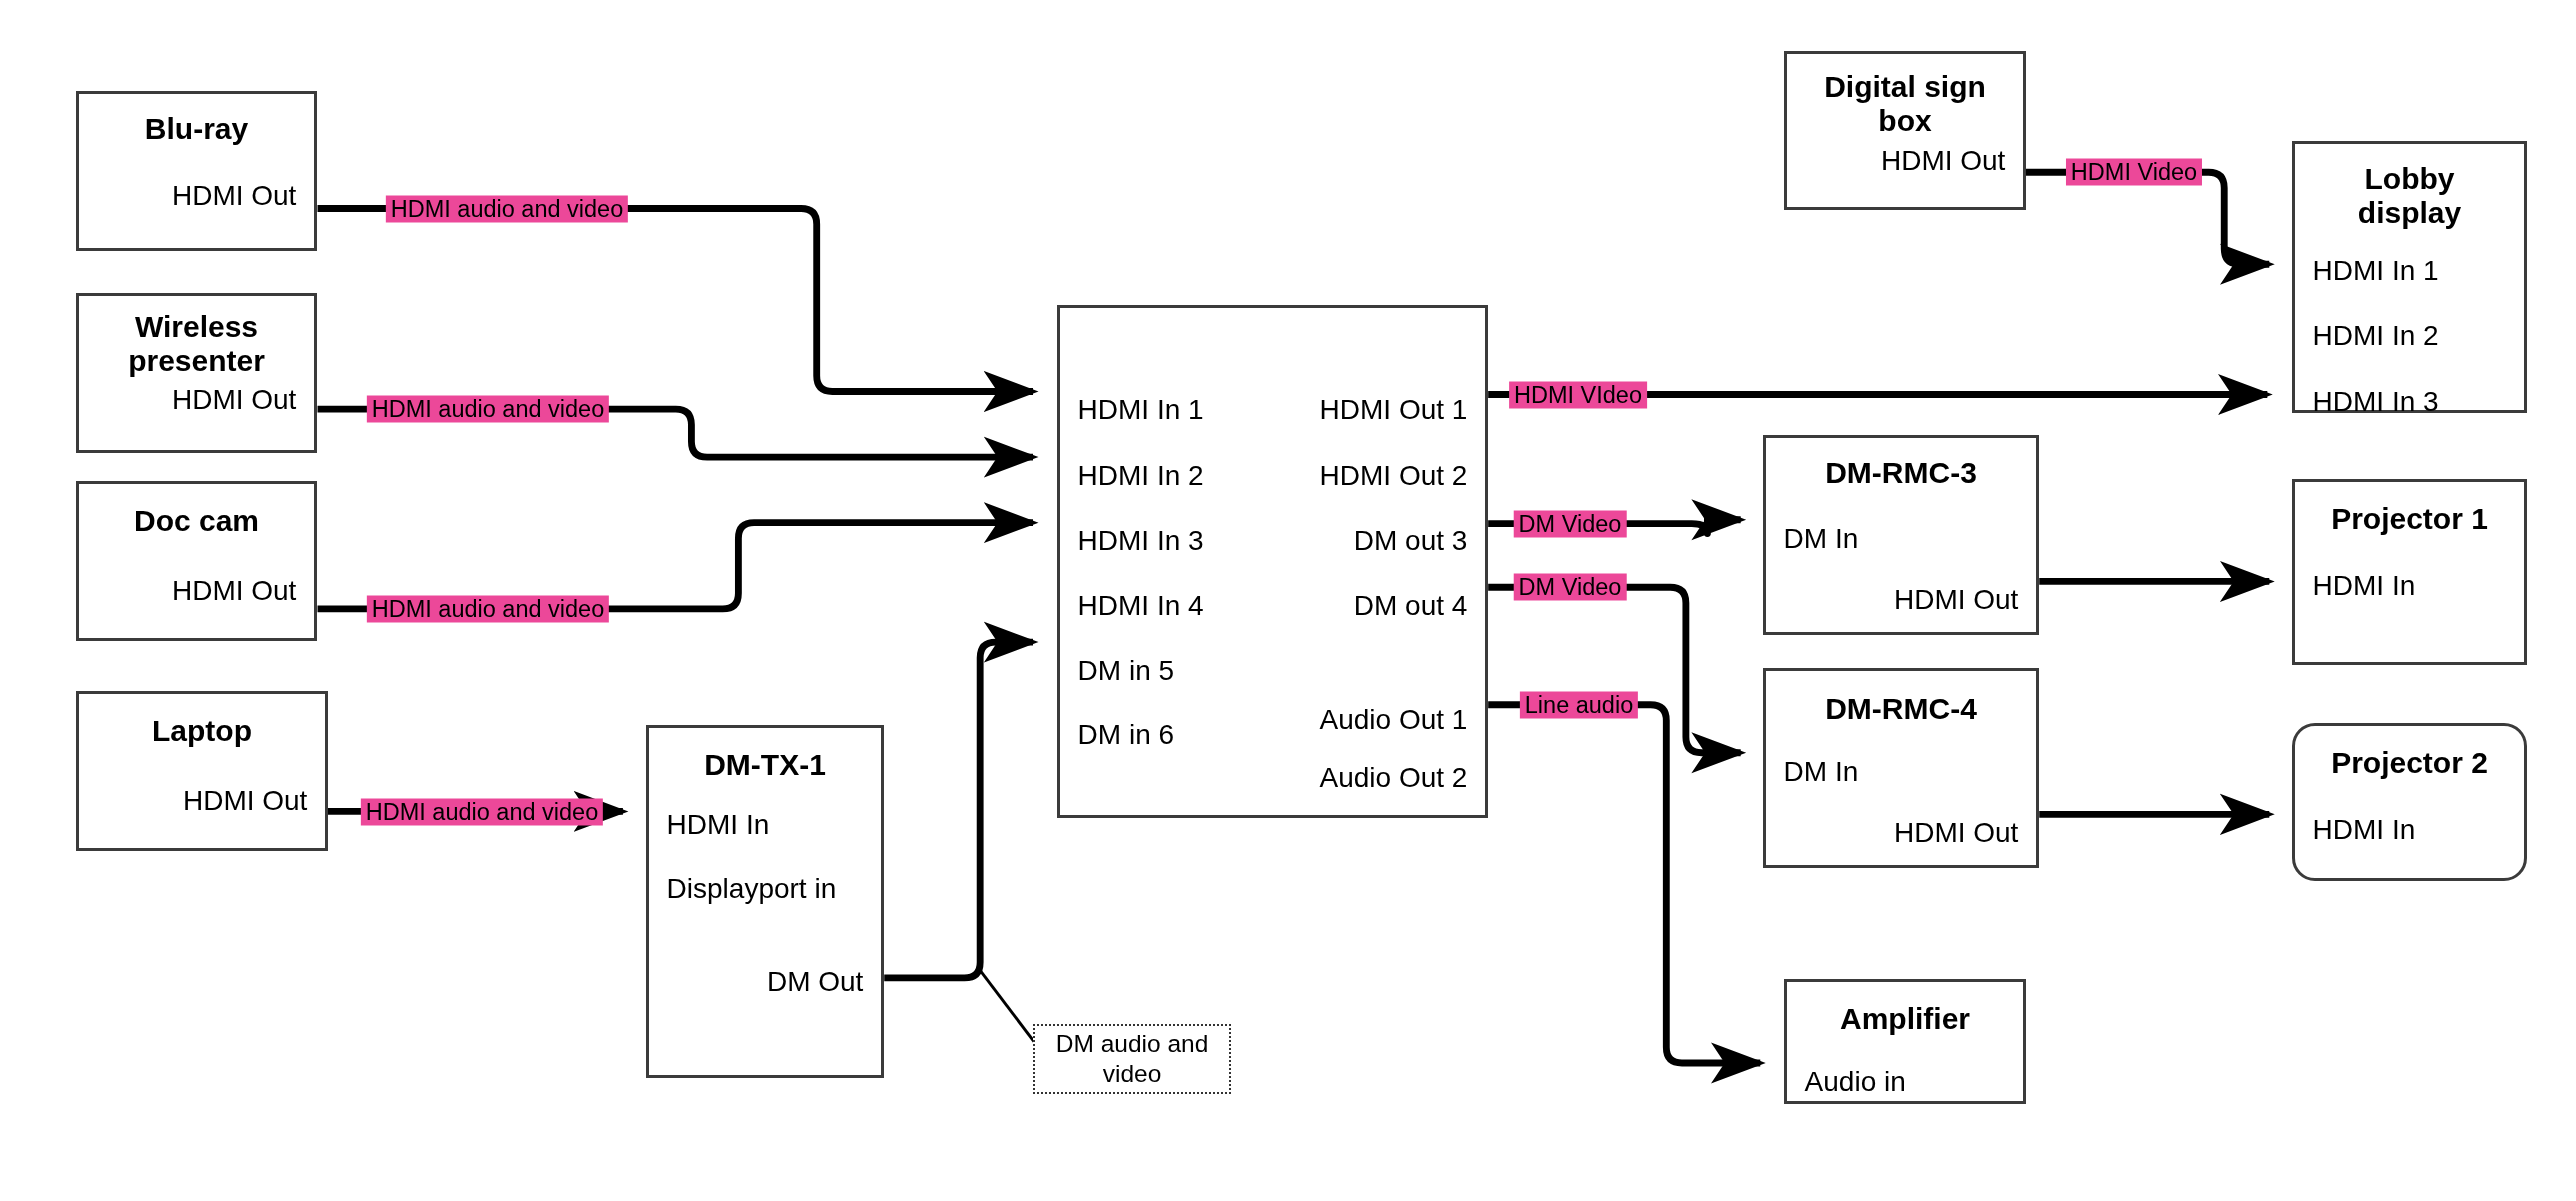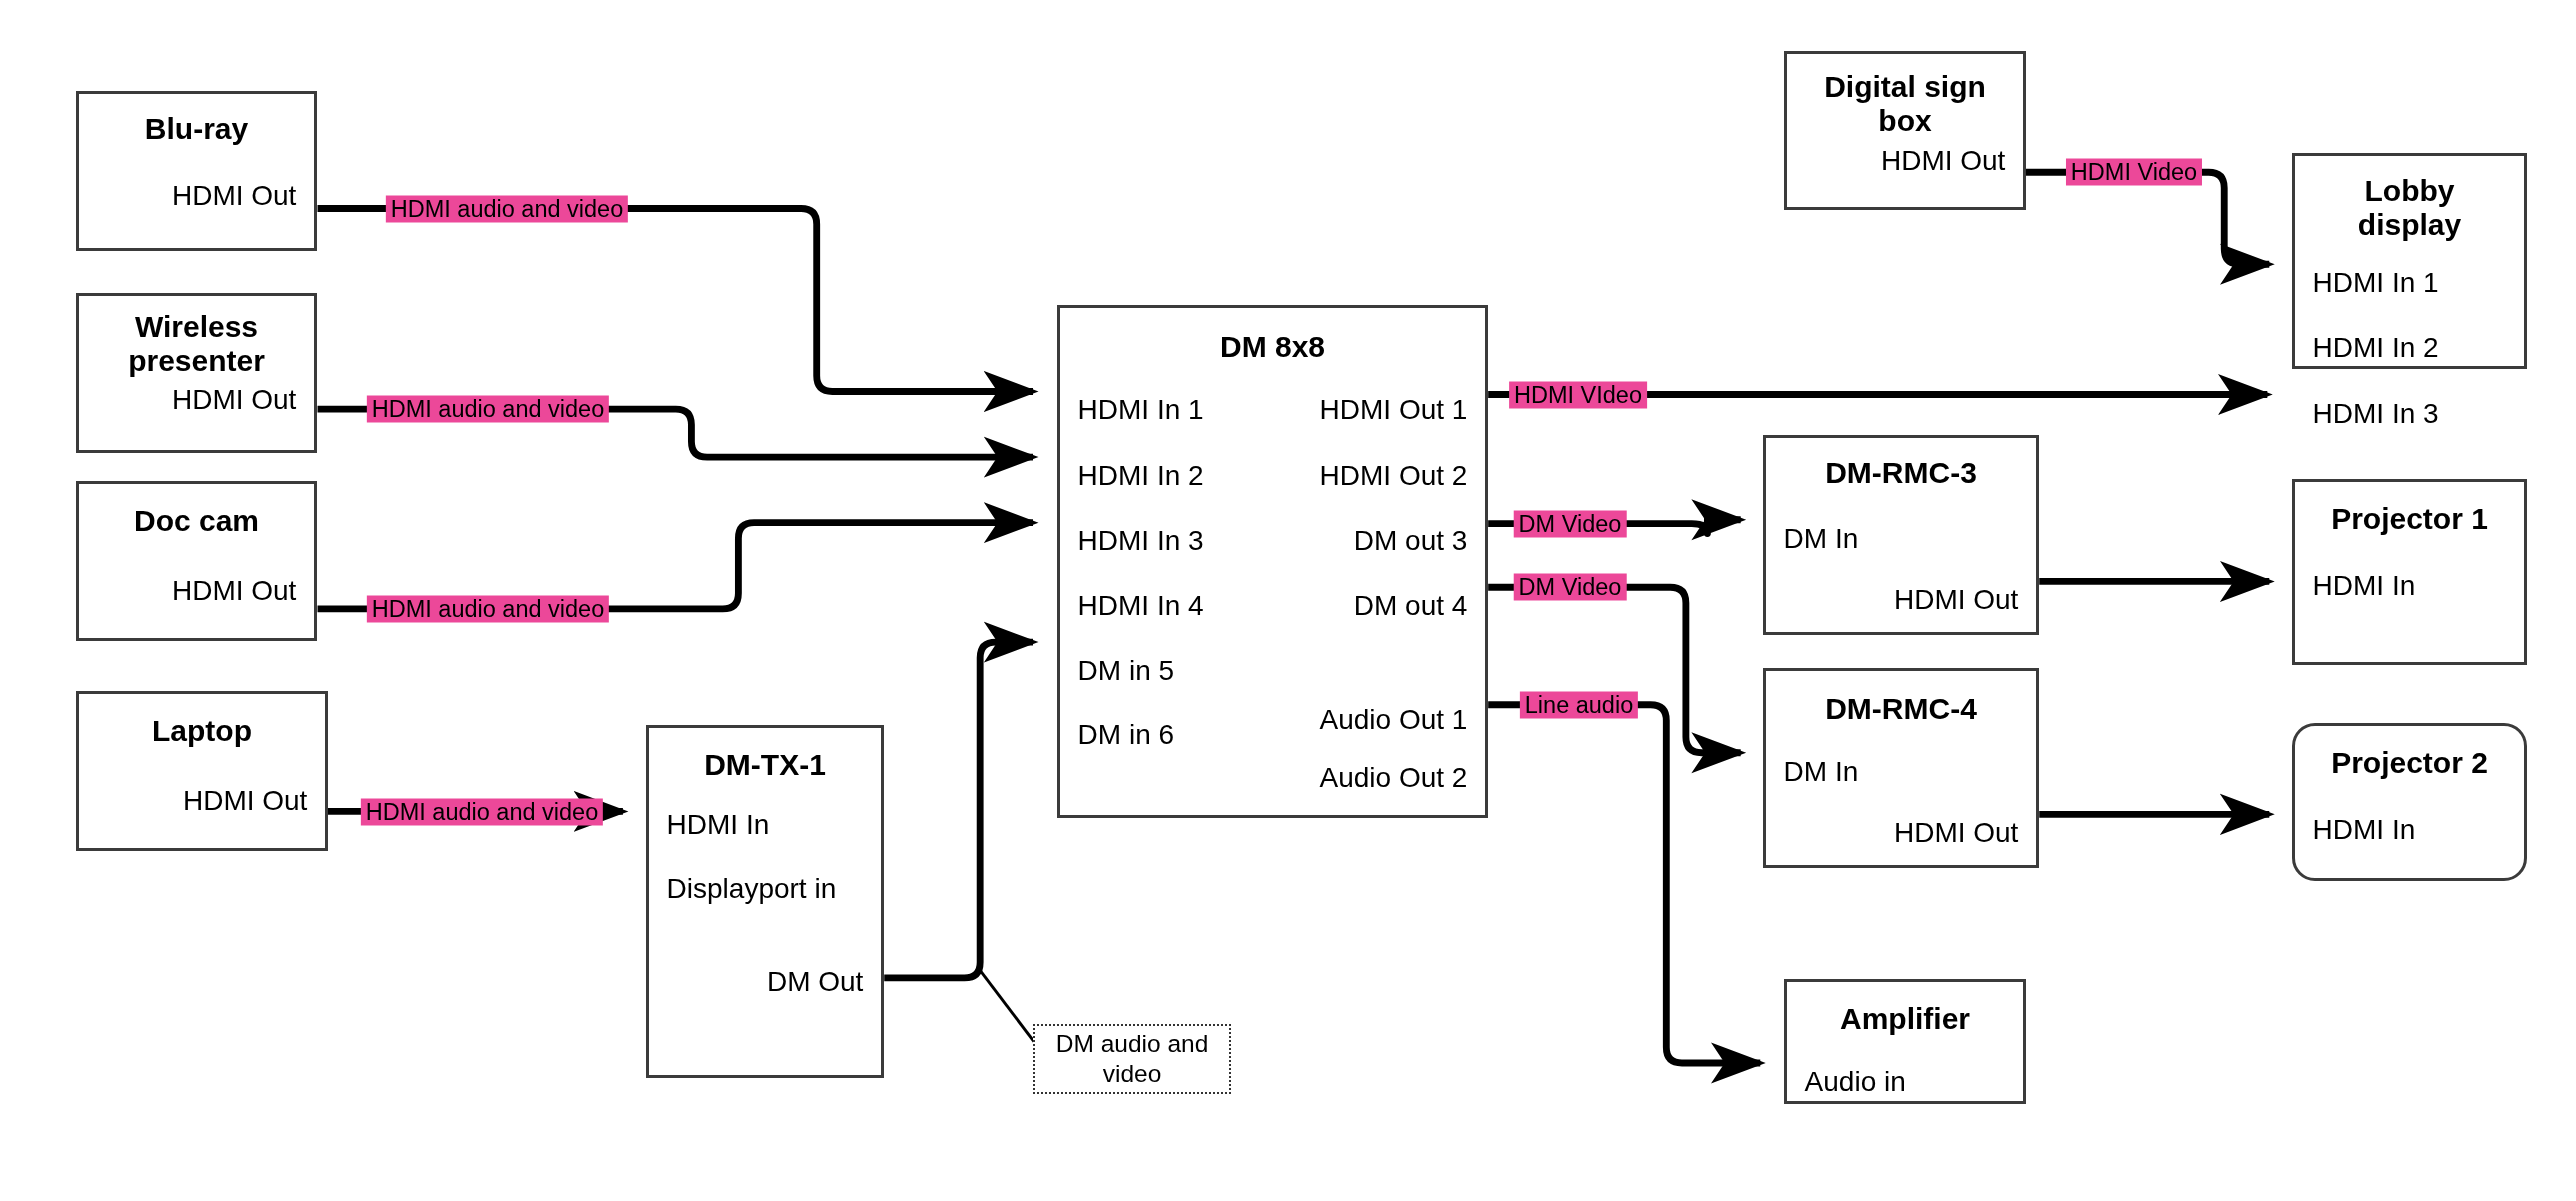--- a/index.html
+++ b/index.html
@@ -136,42 +136,41 @@
   </div>
 
   <div class="dev-box" style="left:646px; top:725px; width:238px; height:353px;">
     <div class="dev-title" style="top:19.6px;">DM-TX-1</div>
     <div class="port left" style="top:81px;">HDMI In</div>
     <div class="port left" style="top:145px;">Displayport in</div>
     <div class="port right" style="top:238px;">DM Out</div>
   </div>
 
   <div class="dev-box" style="left:1057px; top:305px; width:431px; height:513px;">
-    <div class="dev-title" style="top:21.5px;">DM 8x8</div>
     <div class="port left" style="top:86px;">HDMI In 1</div>
     <div class="port left" style="top:152px;">HDMI In 2</div>
     <div class="port left" style="top:217px;">HDMI In 3</div>
     <div class="port left" style="top:282px;">HDMI In 4</div>
     <div class="port left" style="top:347px;text-align:center;">DM in 5</div>
     <div class="port left" style="top:411px;">DM in 6</div>
     <div class="port right" style="top:86px;">HDMI Out 1</div>
     <div class="port right" style="top:152px;">HDMI Out 2</div>
     <div class="port right" style="top:217px;">DM out 3</div>
     <div class="port right" style="top:282px;">DM out 4</div>
     <div class="port right" style="top:396px;">Audio Out 1</div>
     <div class="port right" style="top:454px;">Audio Out 2</div>
   </div>
 
   <div class="dev-box" style="left:1784px; top:51px; width:242px; height:159px;">
     <div class="dev-title" style="top:15.7px;">Digital sign
 box</div>
     <div class="port right" style="top:91px;">HDMI Out</div>
   </div>
 
-  <div class="dev-box" style="left:2292px; top:153px; width:235px; height:216px;">
+  <div class="dev-box" style="left:2292px; top:141px; width:235px; height:272px;">
     <div class="dev-title" style="top:17.6px;">Lobby
 display</div>
     <div class="port left" style="top:111px;">HDMI In 1</div>
     <div class="port left" style="top:176px;">HDMI In 2</div>
     <div class="port left" style="top:242px;">HDMI In 3</div>
   </div>
 
   <div class="dev-box" style="left:1763px; top:435px; width:276px; height:200px;">
     <div class="dev-title" style="top:17.6px;">DM-RMC-3</div>
     <div class="port left" style="top:85px;">DM In</div>

